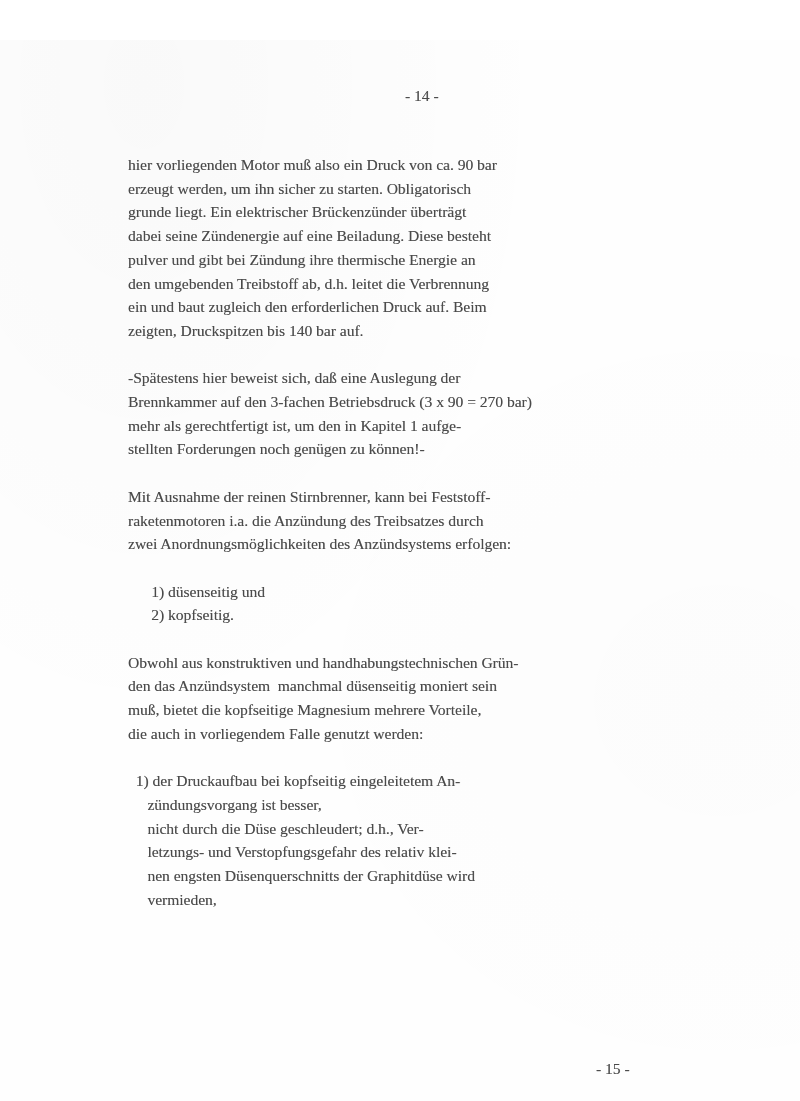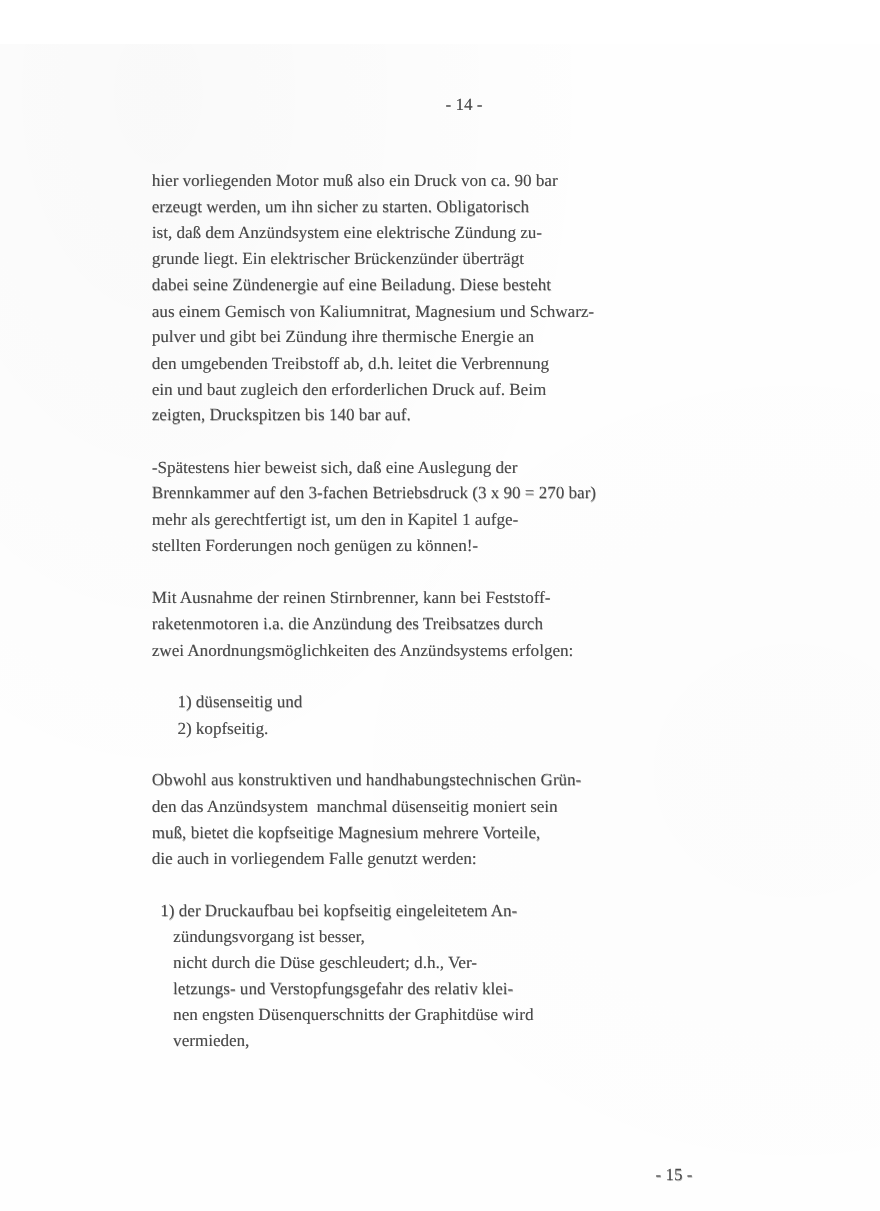--- a/index.html
+++ b/index.html
@@ -32,21 +32,21 @@
     white-space: pre;
   }
   .page-number-footer {
     position: absolute;
     left: 596px;
     top: 1020px;
     white-space: pre;
   }
   .doc-body {
     position: absolute;
-    left: 138px;
+    left: 128px;
     top: 113px;
     width: 640px;
     line-height: 23.7px;
   }
   .block {
     margin: 0 0 23.7px 0;
   }
   .block:last-child {
     margin-bottom: 0;
   }
@@ -58,24 +58,22 @@
 </head>
 <body>
 
 <div class="page">
   <div class="typewriter page-number-header">- 14 -</div>
 
   <div class="typewriter doc-body">
       <div class="block">
         <div class="text-line">hier vorliegenden Motor muß also ein Druck von ca. 90 bar</div>
         <div class="text-line">erzeugt werden, um ihn sicher zu starten. Obligatorisch</div>
-        <div class="text-line">ist, daß dem Anzündsystem eine elektrische Zündung zu-</div>
         <div class="text-line">grunde liegt. Ein elektrischer Brückenzünder überträgt</div>
         <div class="text-line">dabei seine Zündenergie auf eine Beiladung. Diese besteht</div>
-        <div class="text-line">aus einem Gemisch von Kaliumnitrat, Magnesium und Schwarz-</div>
         <div class="text-line">pulver und gibt bei Zündung ihre thermische Energie an</div>
         <div class="text-line">den umgebenden Treibstoff ab, d.h. leitet die Verbrennung</div>
         <div class="text-line">ein und baut zugleich den erforderlichen Druck auf. Beim</div>
         <div class="text-line">zeigten, Druckspitzen bis 140 bar auf.</div>
       </div>
       <div class="block">
         <div class="text-line">-Spätestens hier beweist sich, daß eine Auslegung der</div>
         <div class="text-line">Brennkammer auf den 3-fachen Betriebsdruck (3 x 90 = 270 bar)</div>
         <div class="text-line">mehr als gerechtfertigt ist, um den in Kapitel 1 aufge-</div>
         <div class="text-line">stellten Forderungen noch genügen zu können!-</div>

